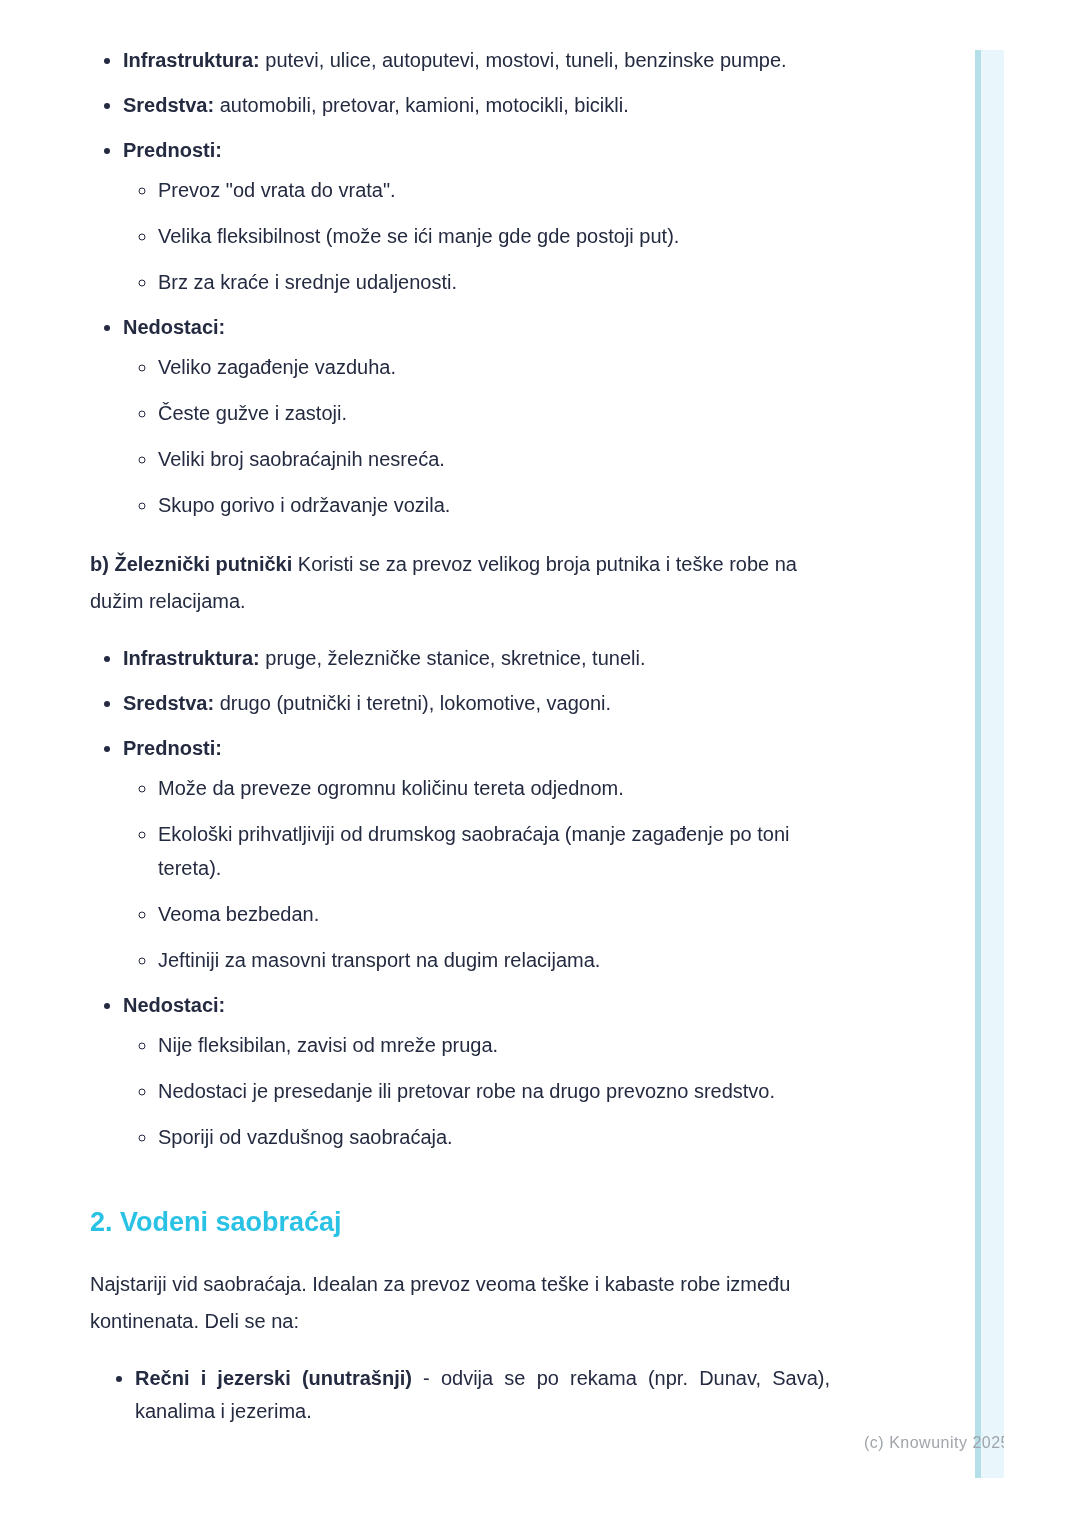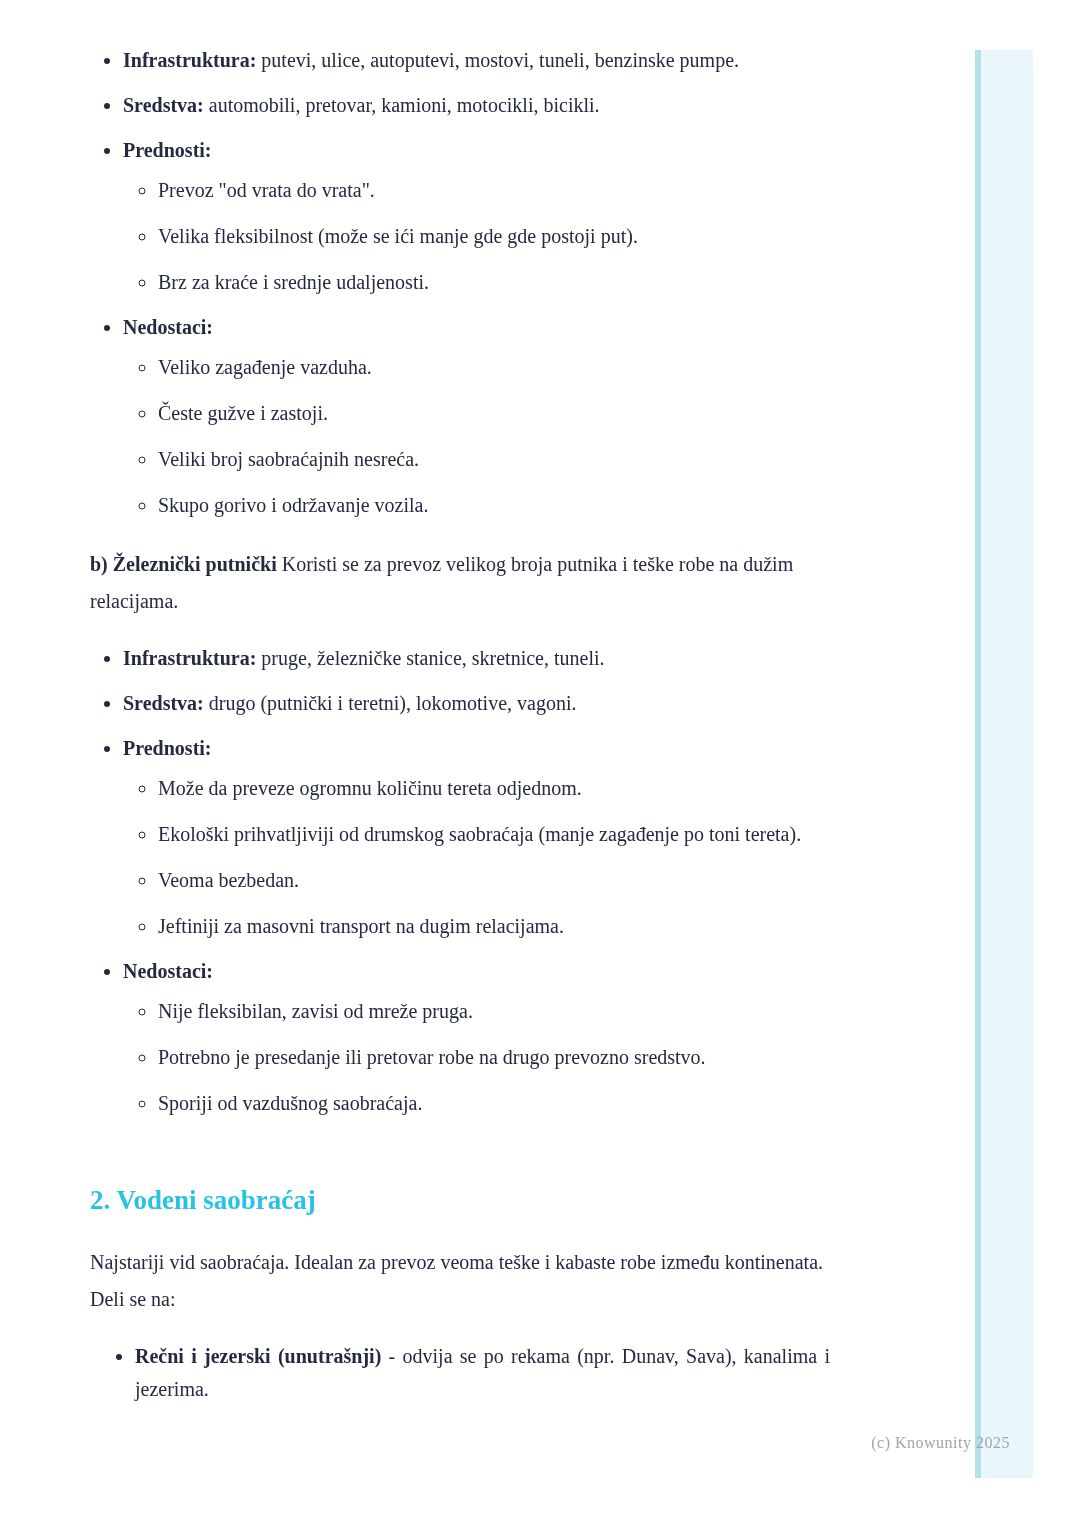--- a/index.html
+++ b/index.html
@@ -1,21 +1,21 @@
 <!DOCTYPE html>
 <html><head>
 <meta charset="utf-8">
 <style>
   html, body { margin: 0; padding: 0; background: #ffffff; }
   .page {
     position: relative;
-    width: 1080px;
+    width: 1004px;
     height: 1528px;
     background: #ffffff;
-    font-family: Liberation Serif, serif;
+    font-family: Liberation Sans, sans-serif;
     color: #242a40;
     overflow: hidden;
   }
   .stripe {
     position: absolute;
     left: 975px;
     top: 50px;
     width: 58px;
     height: 1428px;
     background: #e9f6fb;
@@ -46,21 +46,21 @@
   ul.l2 > li {
     margin-bottom: 12px;
     line-height: 34px;
   }
   .b { font-weight: bold; }
   .para {
     margin: 24px 0 22px 0;
     line-height: 37px;
   }
   h2.heading {
-    margin: 60px 0 20px 0;
+    margin: 48px 0 20px 0;
     font-size: 27px;
     line-height: 40px;
     font-weight: bold;
   }
   li.justify { text-align: justify; margin-left: 12px; }
   .footer {
     position: absolute;
     left: 0;
     top: 1433px;
     width: 1010px;
@@ -123,21 +123,21 @@
           <li>Može da preveze ogromnu količinu tereta odjednom.</li>
           <li>Ekološki prihvatljiviji od drumskog saobraćaja (manje zagađenje po toni tereta).</li>
           <li>Veoma bezbedan.</li>
           <li>Jeftiniji za masovni transport na dugim relacijama.</li>
         </ul>
       </li>
       <li>
         <span class="b">Nedostaci:</span>
         <ul class="l2">
           <li>Nije fleksibilan, zavisi od mreže pruga.</li>
-          <li>Potrebno je presedanje ili pretovar robe na drugo prevozno sredstvo.</li>
+          <li>Nedostaci je presedanje ili pretovar robe na drugo prevozno sredstvo.</li>
           <li>Sporiji od vazdušnog saobraćaja.</li>
         </ul>
       </li>
     </ul>
 
     <h2 class="heading" style="color: rgb(41, 194, 228);">2. Vodeni saobraćaj</h2>
 
     <p class="para">Najstariji vid saobraćaja. Idealan za prevoz veoma teške i kabaste robe između kontinenata. Deli se na:</p>
 
     <ul class="l1">

